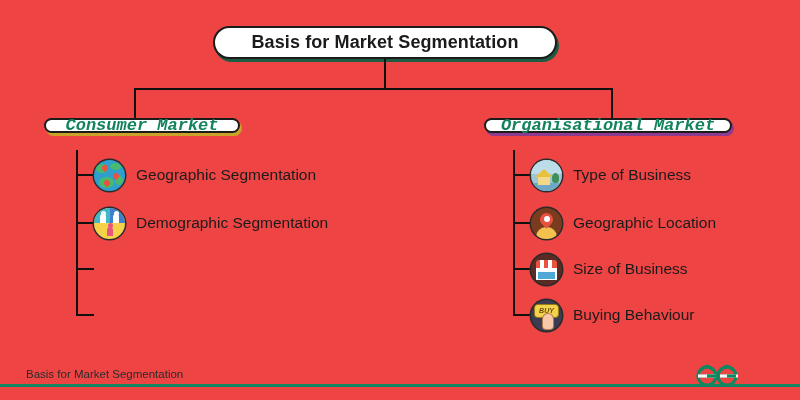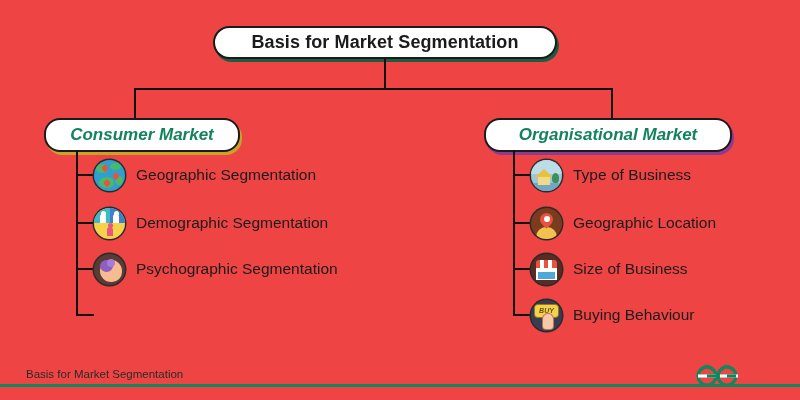--- a/index.html
+++ b/index.html
@@ -45,28 +45,29 @@
     font-size: 18px;
     font-weight: bold;
     color: #1b1b1b;
     letter-spacing: .1px;
     white-space: nowrap;
   }
 
   
   .pill {
     position: absolute;
-    height: 34px;
+    height: 15px;
     background: #ffffff;
     border: 2px solid #1b1b1b;
     border-radius: 16px;
     display: flex;
     align-items: center;
     justify-content: center;
     box-sizing: border-box;
+    font-family: Liberation Mono, monospace;
   }
   .pill span {
     font-size: 17px;
     font-weight: bold;
     font-style: italic;
     color: #13835c;
     white-space: nowrap;
   }
   .pill-left {
     left: 44px;
@@ -256,28 +257,20 @@
       <i class="fig f1"></i>
         <i class="f1h"></i>
       <i class="fig f2"></i>
         <i class="f2h"></i>
       <i class="fig f3"></i>
         <i class="f3h"></i>
     </span>
     <span class="label">Demographic Segmentation</span>
   </div>
 
-  <div class="leaf" style="left:94px; top:253px;">
-    <span class="ic ic-psy">
-      <i class="head"></i>
-        <i class="brain"></i>
-        <i class="brain2"></i>
-    </span>
-    <span class="label">Psychographic Segmentation</span>
-  </div>
 
 
   <div class="pill pill-right">
     <span>Organisational Market</span>
   </div>
 
   <div class="line v" style="left:513px; top:150px; height:165px;"></div>
   <div class="line h" style="left:513px; top:174px; width:18px;"></div>
   <div class="line h" style="left:513px; top:222px; width:18px;"></div>
   <div class="line h" style="left:513px; top:268px; width:18px;"></div>

